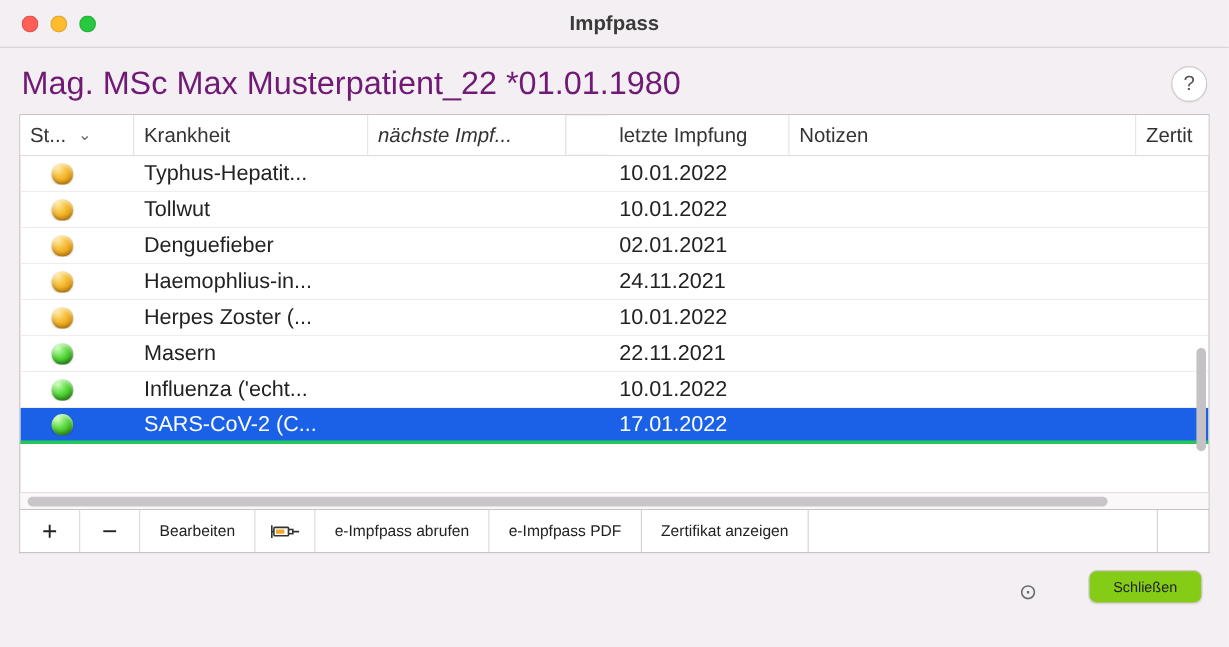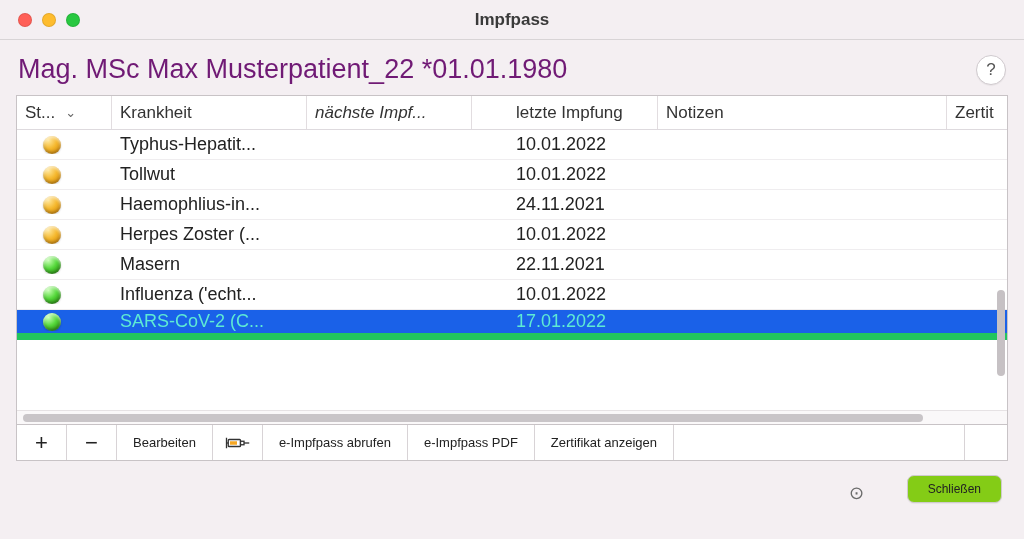--- a/index.html
+++ b/index.html
@@ -88,22 +88,22 @@
   }
   .row {
     display: flex;
     height: 30px;
     align-items: center;
     border-bottom: 1px solid #efedef;
     font-size: 18px;
   }
   .row.selected {
     background: #1a61e8;
-    color: #5eead4;
-    border-bottom: 7px solid #22c55e;
+    color: #ffffff;
+    border-bottom: 3px solid #22c55e;
   }
   .cell {
     padding: 0 8px;
     white-space: nowrap; overflow: hidden; text-overflow: ellipsis;
   }
   .status-dot {
     width: 18px; height: 18px; border-radius: 50%;
     margin-left: 18px;
     box-shadow: inset 0 2px 3px rgba(255,255,255,0.6),
                 inset 0 -2px 3px rgba(0,0,0,0.25),
@@ -239,20 +239,30 @@
           <div class="cell cw-disease">Tollwut</div>
           <div class="cell cw-next"></div>
           <div class="cell cw-last">10.01.2022</div>
           <div class="cell cw-notes"></div>
           <div class="cell cw-cert"></div>
         </div>
         <div class="row">
           <div class="cell cw-status">
             <div class="status-dot stat-orange"></div>
           </div>
+          <div class="cell cw-disease">Denguefieber</div>
+          <div class="cell cw-next"></div>
+          <div class="cell cw-last">02.01.2021</div>
+          <div class="cell cw-notes"></div>
+          <div class="cell cw-cert"></div>
+        </div>
+        <div class="row">
+          <div class="cell cw-status">
+            <div class="status-dot stat-orange"></div>
+          </div>
           <div class="cell cw-disease">Haemophlius-in...</div>
           <div class="cell cw-next"></div>
           <div class="cell cw-last">24.11.2021</div>
           <div class="cell cw-notes"></div>
           <div class="cell cw-cert"></div>
         </div>
         <div class="row">
           <div class="cell cw-status">
             <div class="status-dot stat-orange"></div>
           </div>

